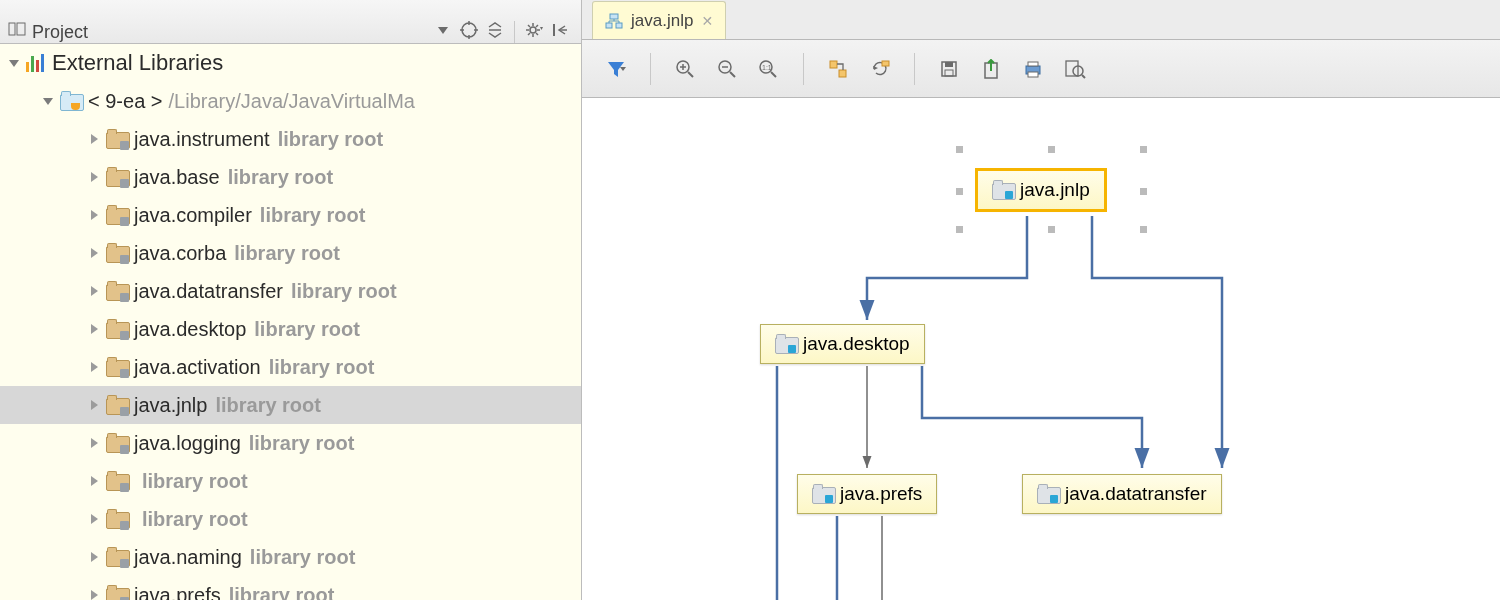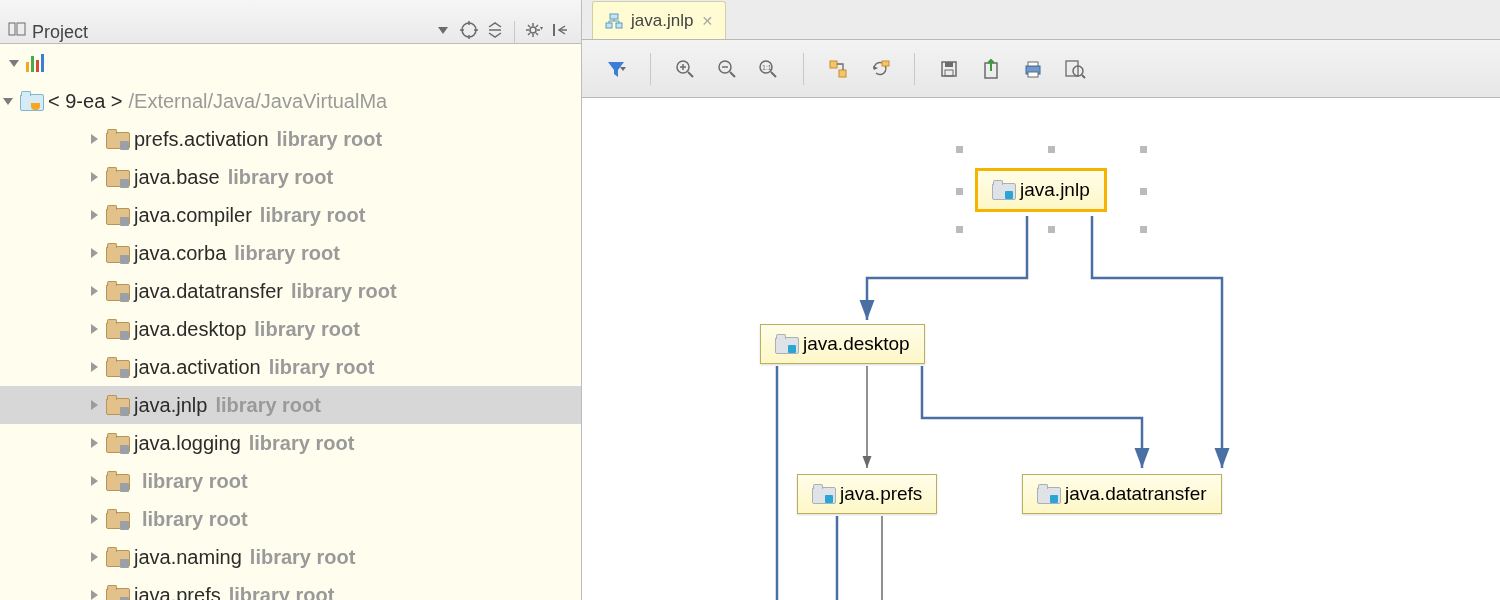--- a/index.html
+++ b/index.html
@@ -11,21 +11,21 @@
 .left-header .proj-icon { margin-right:6px; }
 .left-header .title { font-weight:400; color:#444; }
 .left-header .spacer { flex:1; }
 .hdr-btn { width:26px; height:26px; display:flex; align-items:center; justify-content:center; color:#6a6a6a; cursor:pointer; }
 .hdr-sep { width:1px; height:22px; background:#c8c8c8; margin:0 6px; }
 
 .tree { position:relative; font-size:20px; color:#2b2b2b; }
 .tree-row { display:flex; align-items:center; height:38px; white-space:nowrap; overflow:hidden; }
 .tree-row.selected { background:#d7d7d7; }
 .indent0 { padding-left: 6px; }
-.indent1 { }
+.indent1 { padding-left: 40px; }
 .indent2 { padding-left: 86px; }
 .chev { width:16px; height:16px; margin-right:4px; display:flex; align-items:center; justify-content:center; color:#7b7b7b; }
 .grey { color:#9a9a9a; margin-left:8px; font-weight:700; }
 .rootname { font-size:22px; }
 .sdk-path { color:#9a9a9a; margin-left:6px; }
 
 
 .folder { width:22px; height:18px; position:relative; display:inline-block; margin-right:6px; }
 .folder::before { content:""; position:absolute; left:0; top:2px; width:22px; height:15px; background:#e2c28a; border:1px solid #b89556; border-radius:2px; }
 .folder::after { content:""; position:absolute; left:1px; top:-1px; width:8px; height:4px; background:#e2c28a; border:1px solid #b89556; border-bottom:none; border-radius:2px 2px 0 0; }
@@ -131,46 +131,47 @@
           <svg width="12" height="12">
             <path d="M1 3 L11 3 L6 10 Z" fill="#7b7b7b"></path>
           </svg>
         </span>
       <span class="bars-icon">
         <span style="height:10px;background:#f6a623"></span>
           <span style="height:16px;background:#4aa84e"></span>
           <span style="height:12px;background:#d24b3e"></span>
           <span style="height:18px;background:#3a7fd5"></span>
       </span>
+      <span class="rootname">External Libraries</span>
     </div>
 
     <div class="tree-row indent1">
       <span class="chev">
           <svg width="12" height="12">
             <path d="M1 3 L11 3 L6 10 Z" fill="#7b7b7b"></path>
           </svg>
         </span>
       <span class="sdk-icon">
           <span class="cup"></span>
         </span>
       <span>&lt; 9-ea &gt;</span>
-      <span class="sdk-path">/External/Java/JavaVirtualMa</span>
+      <span class="sdk-path">/Library/Java/JavaVirtualMa</span>
     </div>
 
     <div id="modules-container">
         <div class="tree-row indent2">
           <span class="chev">
             <svg width="10" height="12">
               <path d="M2 1 L9 6 L2 11 Z" fill="#9b9b9b"></path>
             </svg>
           </span>
           <span class="folder">
             <span class="lock"></span>
           </span>
-          <span>prefs.activation</span>
+          <span>java.instrument</span>
           <span class="grey">library root</span>
         </div>
         <div class="tree-row indent2">
           <span class="chev">
             <svg width="10" height="12">
               <path d="M2 1 L9 6 L2 11 Z" fill="#9b9b9b"></path>
             </svg>
           </span>
           <span class="folder">
             <span class="lock"></span>

